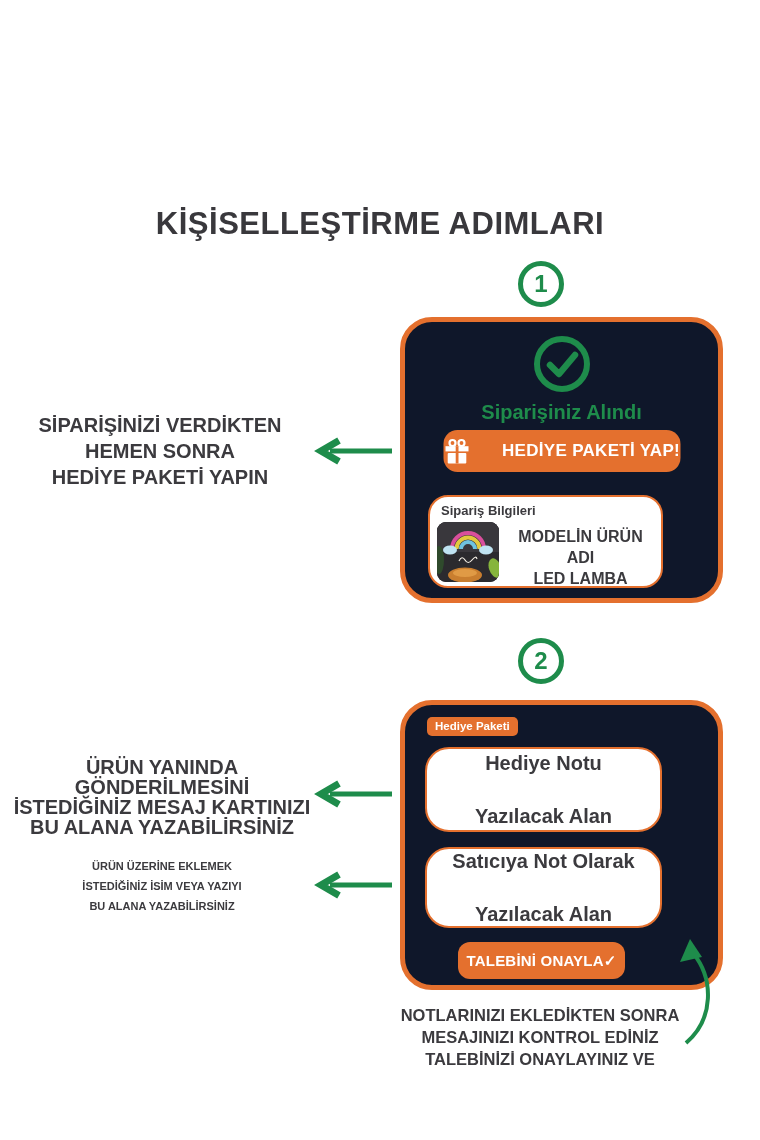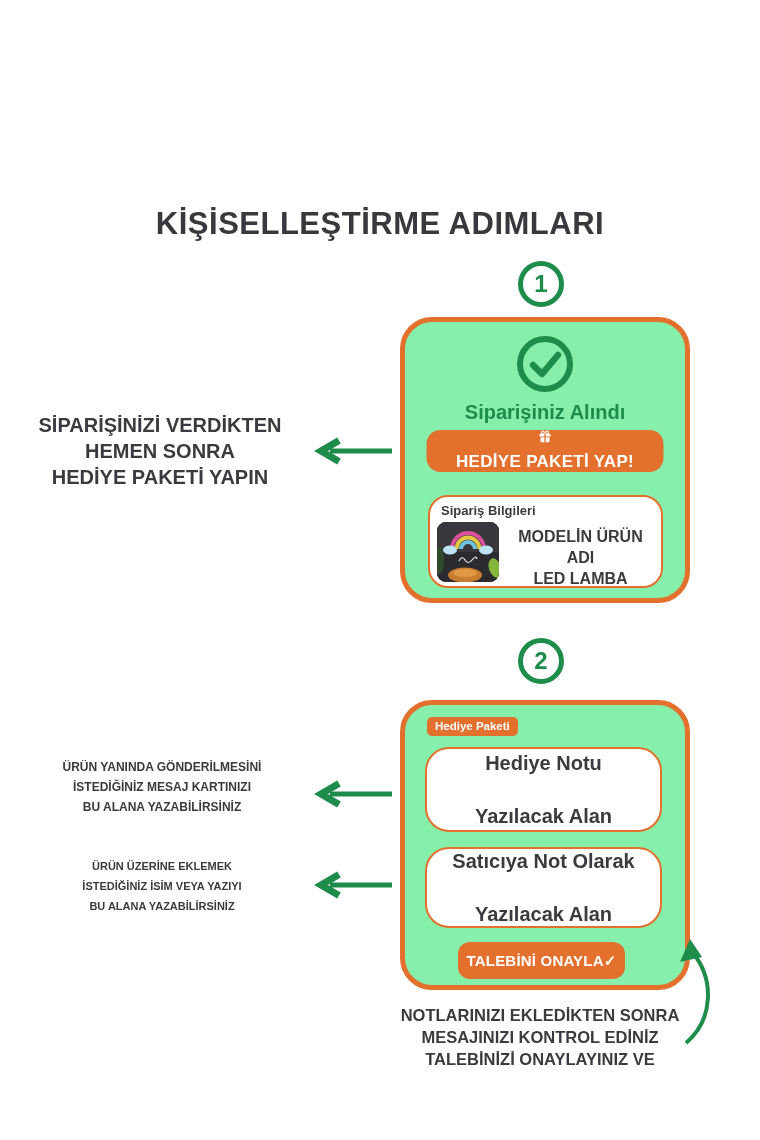--- a/index.html
+++ b/index.html
@@ -9,34 +9,34 @@
 
   .title { position:absolute; left:0; right:0; top:206px; text-align:center;
            font-size:31px; font-weight:700; letter-spacing:.5px; color:#39383c; }
 
   .step-circle { position:absolute; width:46px; height:46px; border:5px solid #1e8c4b;
                  border-radius:50%; background:#fff; display:flex; align-items:center;
                  justify-content:center; font-size:24px; font-weight:700; color:#1e8c4b; }
   #step1-circle { left:518px; top:261px; }
   #step2-circle { left:518px; top:638px; }
 
-  .card { position:absolute; left:400px; width:290px; background:#86efac;
+  .card { position:absolute; left:400px; width:323px; background:#0f172a;
           border:5px solid #e4702e; border-radius:32px; }
   #card1 { top:317px; height:286px; }
   #card2 { top:700px; height:290px; }
 
   .center-x { left:50%; transform:translateX(-50%); }
 
   .check-badge { position:absolute; top:13px; width:58px; height:58px; }
   .status-text { position:absolute; top:79px; width:100%; text-align:center;
                  color:#1e8c4b; font-size:20px; font-weight:700; }
 
   .gift-btn { position:absolute; top:108px; width:237px; height:42px; background:#e4702e;
               border:none; border-radius:14px; display:flex; align-items:center;
-              justify-content:center; gap:9px; cursor:pointer;flex-direction:column; }
+              justify-content:space-between; gap:9px; cursor:pointer; }
   .gift-btn span { color:#fff; font-size:17px; font-weight:700; letter-spacing:.3px; }
 
   .order-card { position:absolute; left:23px; top:173px; width:235px; height:93px;
                 border:2.5px solid #e4702e; border-radius:20px; background:#fff; }
   .order-label { position:absolute; left:11px; top:6px; font-size:13px; font-weight:700; color:#3b3a3e; }
   .photo { position:absolute; left:7px; top:25px; width:62px; height:60px;
            border-radius:9px; overflow:hidden; background:#2b2a2e; }
   .product-name { position:absolute; left:74px; right:4px; top:29px; text-align:center;
                   font-size:16px; line-height:21px; font-weight:700; color:#3b3a3e; }
 
@@ -49,21 +49,21 @@
   #note-box-gift { top:42px; height:85px; }
   #note-box-seller { top:142px; height:81px; }
 
   .confirm-btn { position:absolute; left:53px; top:237px; width:167px; height:37px;
                  background:#e4702e; border:none; border-radius:12px; display:flex;
                  align-items:center; justify-content:center; cursor:pointer; }
   .confirm-btn span { color:#fff; font-size:15px; font-weight:700; letter-spacing:.2px; }
 
   .side-note { position:absolute; text-align:center; color:#3b3a3e; font-weight:700; }
   #note1 { left:2px; top:412px; width:316px; font-size:20px; line-height:26px; }
-  #note2 { left:0; top:757px; width:324px; font-size:12px; line-height:20px; }
+  #note2 { left:0; top:757px; width:324px; font-size:20px; line-height:20px; }
   #note3 { left:0; top:856px; width:324px; font-size:11px; line-height:20px; }
   #footer-note { left:372px; top:1004px; width:336px; font-size:16.5px; line-height:22px; }
   .side-note b { display:block; font-weight:inherit; }
 
   .arrow { position:absolute; width:82px; height:28px; }
   #arrow1 { left:312px; top:437px; }
   #arrow2 { left:312px; top:780px; }
   #arrow3 { left:312px; top:871px; }
   #curve-arrow { position:absolute; left:672px; top:935px; width:48px; height:112px; }
 </style>

